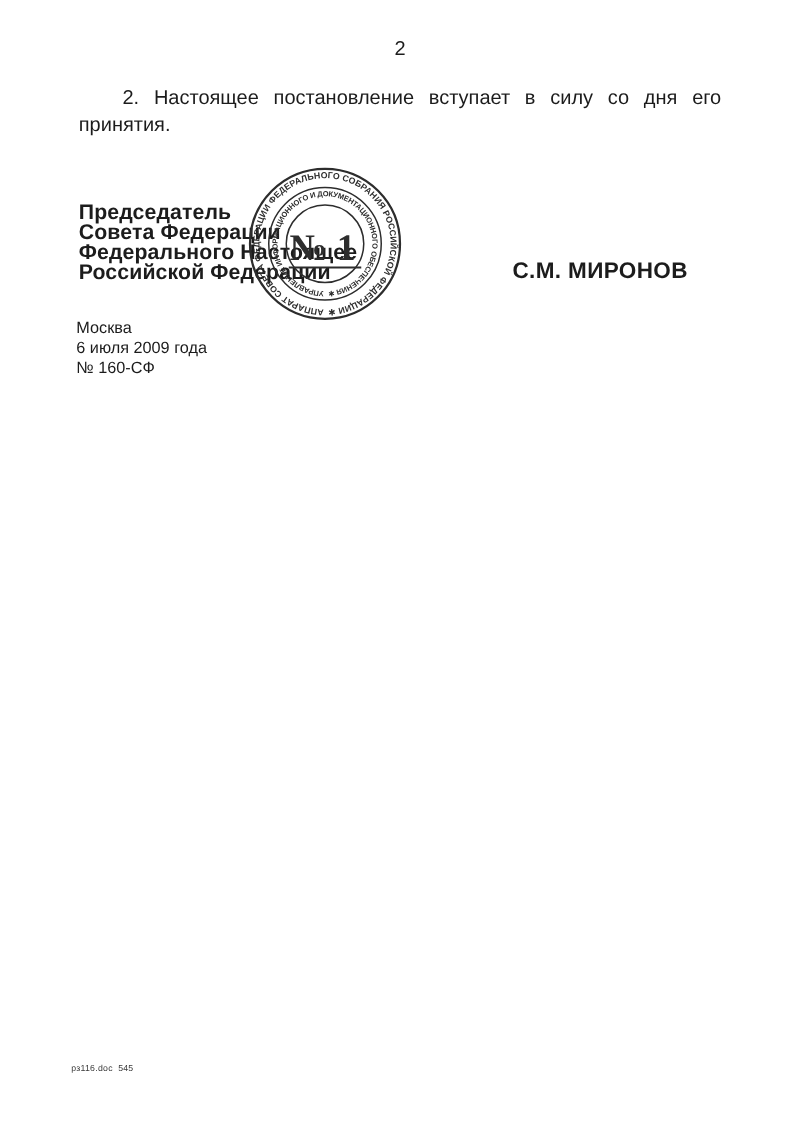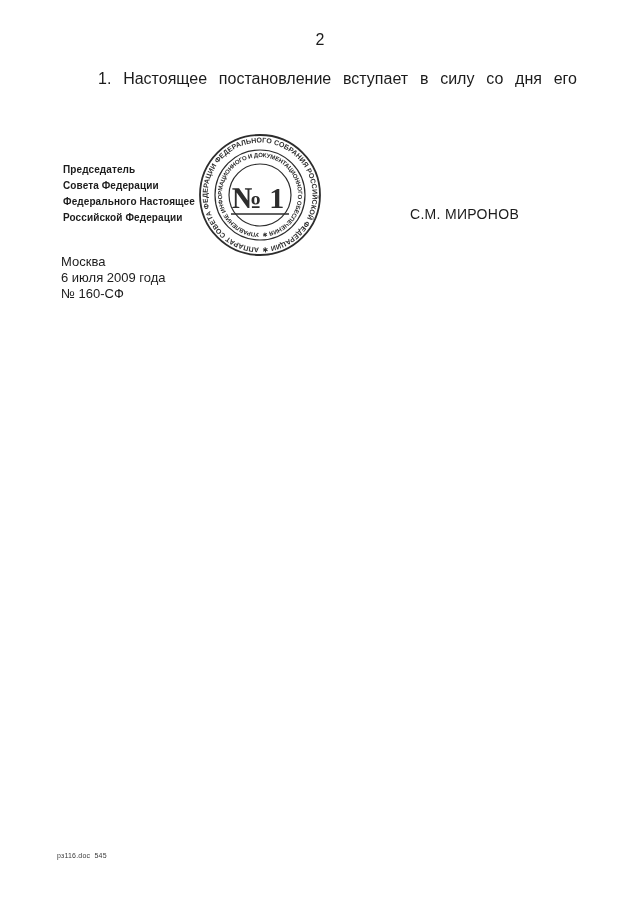--- a/index.html
+++ b/index.html
@@ -31,31 +31,31 @@
   .para-line-first {
     text-align: justify;
     text-align-last: justify;
     text-indent: 35px;
   }
   .para-line-rest { text-align: left; }
   .sig-title {
     position: absolute;
     left: 63px;
     top: 162px;
-    font-size: 10px;
+    font-size: 17px;
     font-weight: bold;
     line-height: 16px;
     letter-spacing: 0.1px;
   }
   .sig-name {
     position: absolute;
     left: 410px;
     top: 206px;
-    font-size: 14px;
-    font-weight: normal;
+    font-size: 18px;
+    font-weight: bold;
     letter-spacing: 0.3px;
   }
   .issuance {
     position: absolute;
     left: 61px;
     top: 254px;
     font-size: 13px;
     line-height: 16px;
   }
   .stamp {
@@ -91,21 +91,22 @@
   }
 </style>
 </head>
 <body>
 
 <div class="page">
 
   <div class="page-number">2</div>
 
   <div class="paragraph">
-    <div class="para-line-first">1. Настоящее постановление вступает в силу со дня его</div>
+    <div class="para-line-first">2. Настоящее постановление вступает в силу со дня его</div>
+    <div class="para-line-rest">принятия.</div>
   </div>
 
   <div class="sig-title">
     <div>Председатель</div>
     <div>Совета Федерации</div>
     <div>Федерального Настоящее</div>
     <div>Российской Федерации</div>
   </div>
 
   <div class="sig-name">С.М. МИРОНОВ</div>

